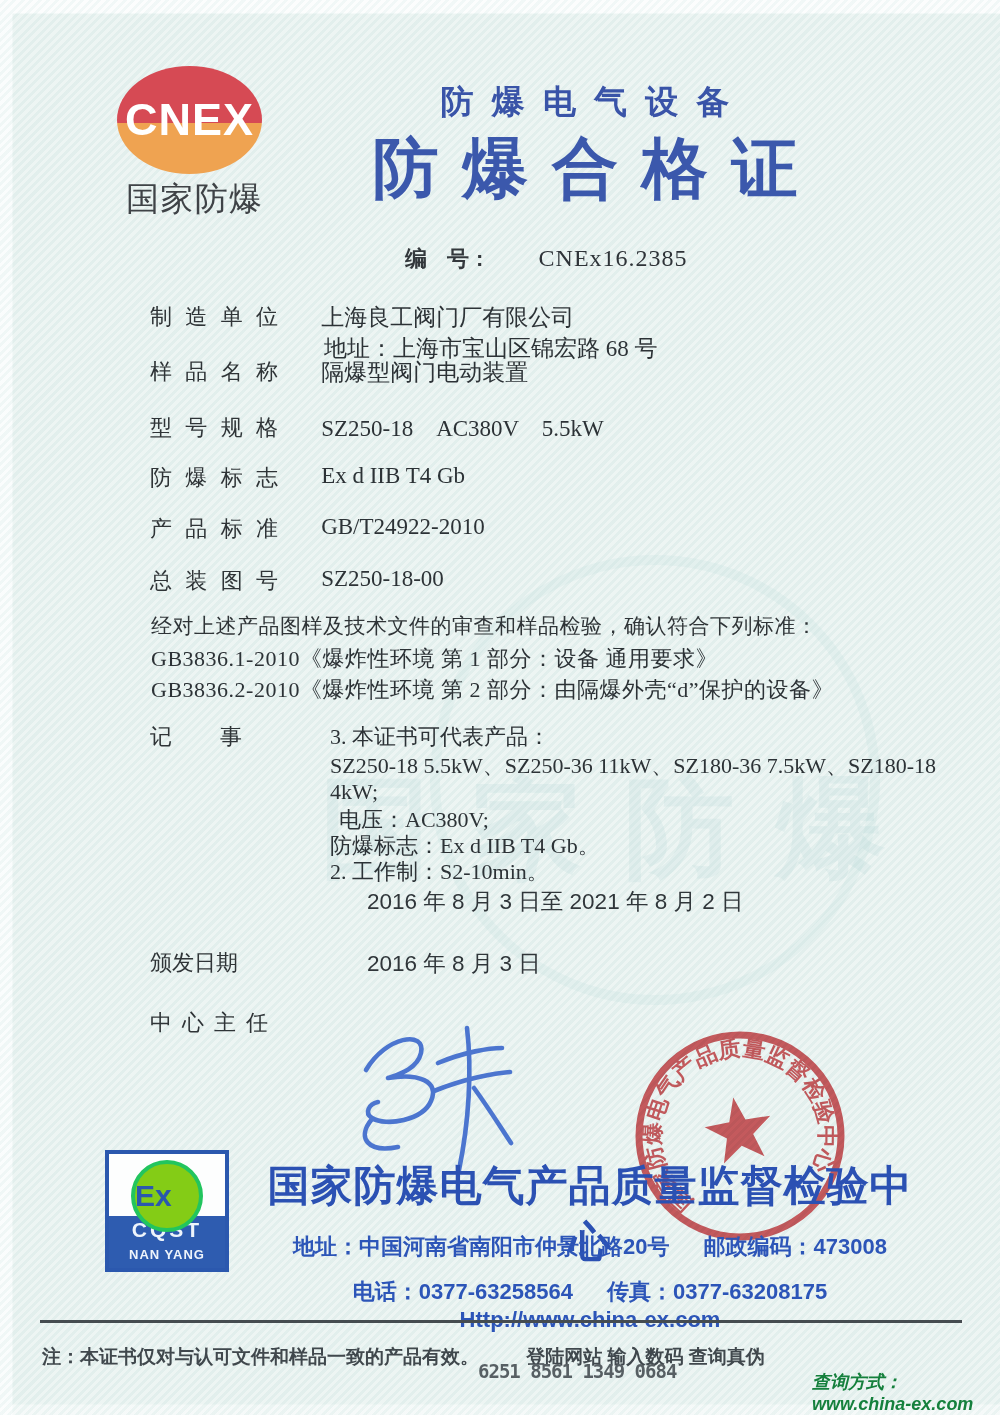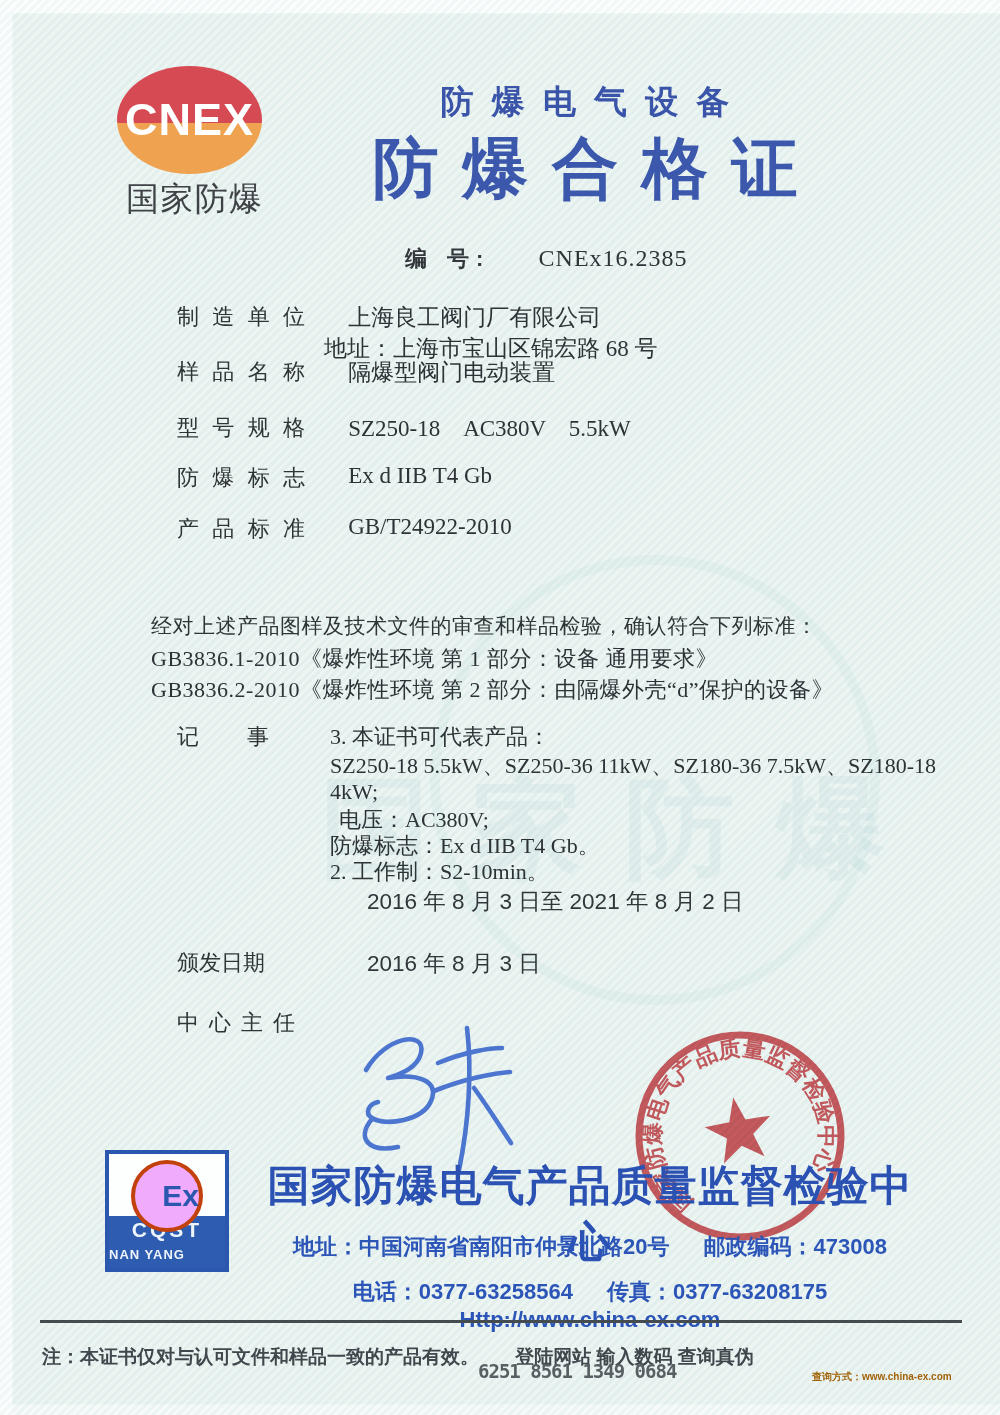--- a/index.html
+++ b/index.html
@@ -33,58 +33,58 @@
   .cnex-caption{left:126px;top:177px;width:136px;font-size:33px;color:#3f4347;
     text-align:justify;text-align-last:justify;}
   .doc-type{left:270px;top:80px;width:630px;text-align:center;font-size:33px;font-weight:bold;
     color:#3954a8;letter-spacing:.55em;text-indent:.55em;}
   .doc-title{left:270px;top:124px;width:630px;text-align:center;font-size:66px;font-weight:bold;
     color:#3b58ac;letter-spacing:.36em;text-indent:.36em;}
   .cert-no{left:405px;top:244px;font-size:22px;}
   .cert-no .lbl{font-weight:bold;letter-spacing:7px;color:#33383c;}
   .cert-no .val{font-family:"Liberation Serif",serif;font-size:24px;margin-left:42px;letter-spacing:1px;}
   
-  .frow{left:150px;width:820px;font-size:22px;margin-left:27px;}
+  .frow{left:150px;width:820px;font-size:22px;}
   .jlabel{display:inline-block;width:128px;text-align:justify;text-align-last:justify;
     vertical-align:top;color:#2f3437;}
   .jlabel.narrow{width:92px;}
   .jlabel.compact{width:auto;text-align-last:auto;}
   .fval{display:inline-block;margin-left:37px;font-family:"Liberation Serif","DejaVu Serif",serif;
     font-size:23px;color:#2c3236;}
   .fval.sans{font-family:"Liberation Sans",sans-serif;font-size:22.5px;color:#30363a;}
   .plain{font-size:21px;color:#2f3437;letter-spacing:.5px;}
   .gbline{font-family:"Liberation Serif",serif;font-size:22px;color:#2c3236;letter-spacing:.5px;}
   .rline{font-family:"Liberation Serif",serif;font-size:22px;color:#2c3236;}
   
   .sig{left:338px;top:1018px;width:195px;height:165px;}
   .stamp{left:624px;top:1020px;width:232px;height:232px;mix-blend-mode:multiply;opacity:.92;
     transform:rotate(-10deg);}
   
   .ex-badge{left:105px;top:1150px;width:124px;height:122px;background:#fdfefe;
     border:4px solid #2b58ae;box-sizing:border-box;}
   .ex-badge .band{position:absolute;left:0;right:0;bottom:0;height:52px;background:#2e5cb0;}
   .ex-badge .circle{position:absolute;left:50%;top:42px;transform:translate(-50%,-50%);
-    width:72px;height:72px;border-radius:50%;background:#f0abfc;border:4px solid #c2410c;
-    box-sizing:border-box;display:flex;align-items:center;justify-content:flex-end;}
+    width:72px;height:72px;border-radius:50%;background:#84cc16;border:4px solid #22c55e;
+    box-sizing:border-box;display:flex;align-items:center;justify-content:flex-start;}
   .ex-badge .circle span{color:#2b58ae;font-weight:bold;font-size:30px;}
   .ex-badge .cqst{position:absolute;left:0;right:0;bottom:26px;text-align:center;color:#eef4fb;
     font-size:21px;font-weight:bold;letter-spacing:3px;}
-  .ex-badge .city{position:absolute;left:0;right:0;bottom:6px;text-align:left;color:#eef4fb;
+  .ex-badge .city{position:absolute;left:0;right:0;bottom:6px;text-align:center;color:#eef4fb;
     font-size:13px;font-weight:bold;letter-spacing:1px;}
   .org-name{left:250px;top:1158px;width:680px;text-align:center;font-size:42px;font-weight:bold;
     color:#2b51b3;font-family:"Liberation Serif",serif;letter-spacing:1px;}
   .contact{left:250px;width:680px;text-align:center;font-size:22px;font-weight:bold;color:#2c55b8;}
   .contact span{margin:8px 14px;}
   
   .rule{left:40px;top:1320px;width:922px;height:3px;background:#454c50;}
   .note{left:42px;top:1344px;font-size:19px;font-weight:600;color:#40484d;}
-  .note .hint{margin-left:31px;text-align:right;}
+  .note .hint{margin-left:42px;text-align:right;}
   .vcode{left:478px;top:1360px;font-family:"DejaVu Sans Mono","Liberation Mono",monospace;
     font-size:19px;font-weight:bold;letter-spacing:-1px;color:#575f63;}
-  .query{left:812px;top:1370px;font-size:10px;color:#a16207;font-weight:600;}
+  .query{left:812px;top:1370px;font-size:18px;color:#15803d;font-weight:600;font-style:italic;}
 </style>
 </head>
 <body>
 
 <div class="page">
 
   <div class="abs wm-ring"></div>
   <div class="abs wm-text">国家防爆</div>
 
   <div class="abs cnex-logo">
@@ -113,20 +113,24 @@
     <span class="jlabel">型号规格</span>
     <span class="fval">SZ250-18　AC380V　5.5kW</span>
   </div>
   <div class="abs frow" style="top:463px">
     <span class="jlabel">防爆标志</span>
     <span class="fval">Ex d IIB T4 Gb</span>
   </div>
   <div class="abs frow" style="top:514px">
     <span class="jlabel">产品标准</span>
     <span class="fval">GB/T24922-2010</span>
+  </div>
+  <div class="abs frow" style="top:566px">
+    <span class="jlabel">总装图号</span>
+    <span class="fval">SZ250-18-00</span>
   </div>
 
   <div class="abs plain" style="left:151px;top:612px">经对上述产品图样及技术文件的审查和样品检验，确认符合下列标准：</div>
   <div class="abs gbline" style="left:151px;top:644px">GB3836.1-2010《爆炸性环境 第 1 部分：设备 通用要求》</div>
   <div class="abs gbline" style="left:151px;top:675px">GB3836.2-2010《爆炸性环境 第 2 部分：由隔爆外壳“d”保护的设备》</div>
 
   <div class="abs frow" style="top:722px">
     <span class="jlabel narrow">记事</span>
   </div>
   <div class="abs rline" style="left:330px;top:722px">3. 本证书可代表产品：</div>

